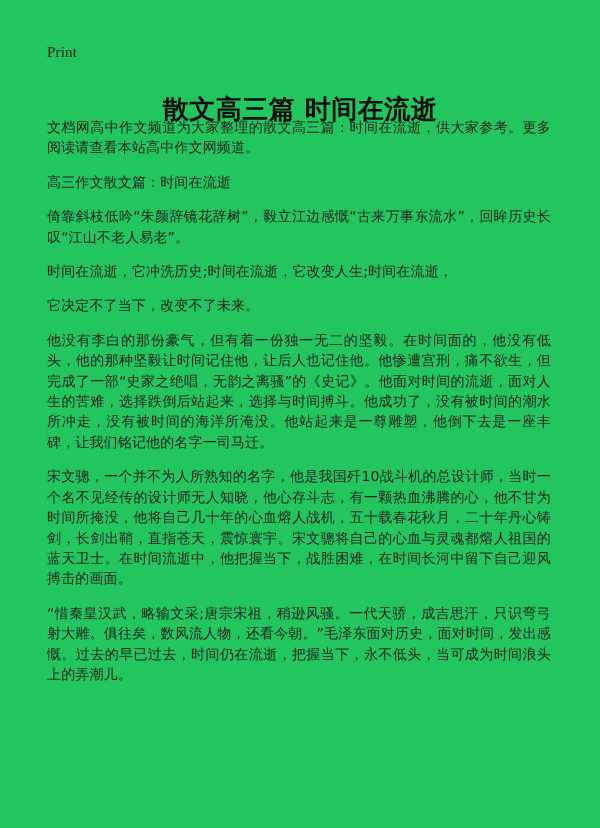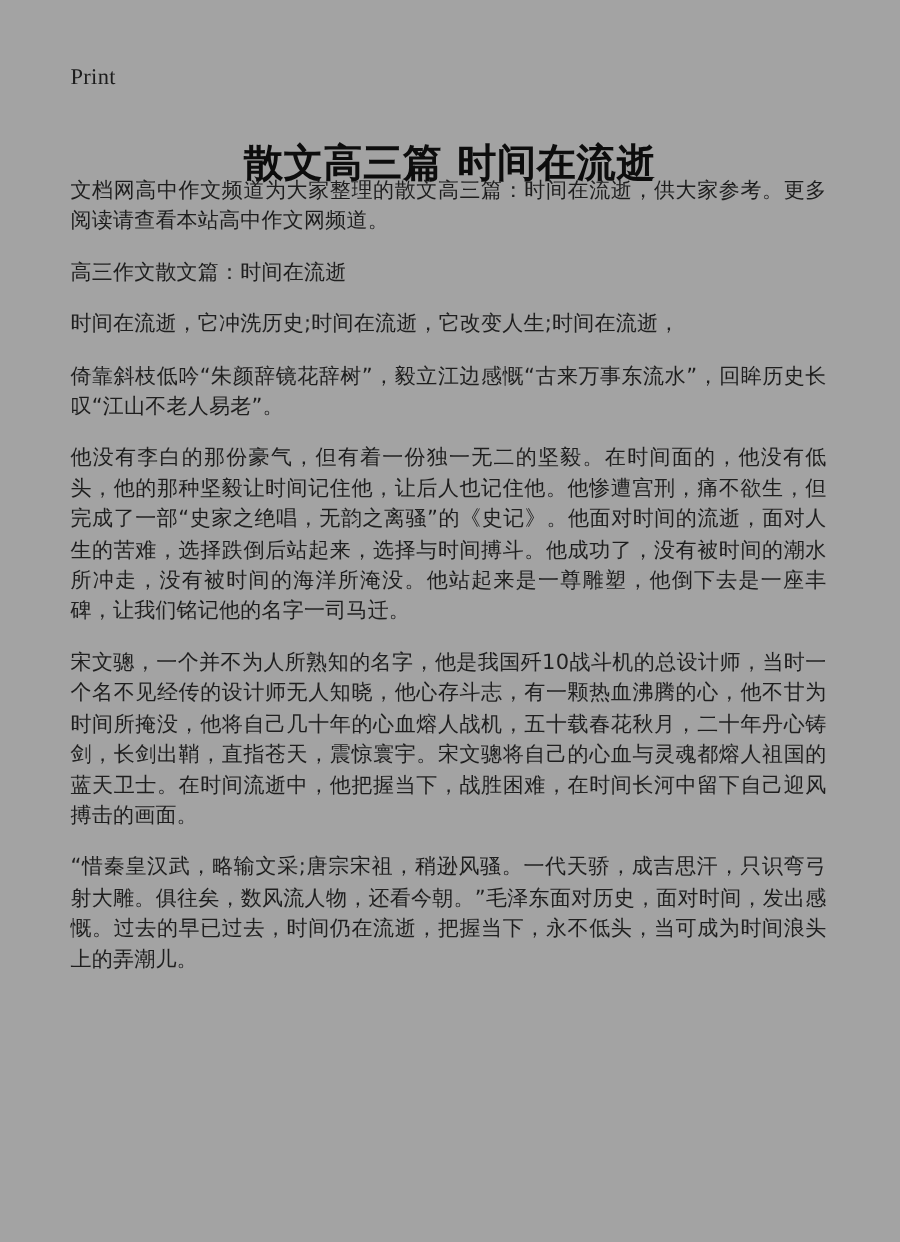--- a/index.html
+++ b/index.html
@@ -12,21 +12,21 @@
     height: 828px;
     overflow: hidden;
     font-family: "DejaVu Sans", "Liberation Sans", sans-serif;
     color: #1a1a1a;
     -webkit-font-smoothing: antialiased;
   }
   .page {
     position: relative;
     width: 600px;
     height: 828px;
-    background: #a3a3a3;
+    background: #22c55e;
     box-sizing: border-box;
   }
   .print-link {
     position: absolute;
     left: 47px;
     top: 43px;
     font-family: "Liberation Serif", "DejaVu Serif", serif;
     font-size: 15px;
     line-height: 18px;
     color: #1c1c1c;
@@ -72,20 +72,21 @@
 
 <div class="page">
 
   <a class="print-link">Print</a>
 
   <h1 class="doc-title">散文高三篇 时间在流逝</h1>
 
   <div class="article-body">
     <p class="para">文档网高中作文频道为大家整理的散文高三篇：时间在流逝，供大家参考。更多阅读请查看本站高中作文网频道。</p>
     <p class="para">高三作文散文篇：时间在流逝</p>
+    <p class="para">倚靠斜枝低吟“朱颜辞镜花辞树”，毅立江边感慨“古来万事东流水”，回眸历史长叹“江山不老人易老”。</p>
     <p class="para">时间在流逝，它冲洗历史;时间在流逝，它改变人生;时间在流逝，</p>
-    <p class="para">倚靠斜枝低吟“朱颜辞镜花辞树”，毅立江边感慨“古来万事东流水”，回眸历史长叹“江山不老人易老”。</p>
+    <p class="para">它决定不了当下，改变不了未来。</p>
     <p class="para">他没有李白的那份豪气，但有着一份独一无二的坚毅。在时间面的，他没有低头，他的那种坚毅让时间记住他，让后人也记住他。他惨遭宫刑，痛不欲生，但完成了一部“史家之绝唱，无韵之离骚”的《史记》。他面对时间的流逝，面对人生的苦难，选择跌倒后站起来，选择与时间搏斗。他成功了，没有被时间的潮水所冲走，没有被时间的海洋所淹没。他站起来是一尊雕塑，他倒下去是一座丰碑，让我们铭记他的名字一司马迁。</p>
     <p class="para">宋文骢，一个并不为人所熟知的名字，他是我国歼10战斗机的总设计师，当时一个名不见经传的设计师无人知晓，他心存斗志，有一颗热血沸腾的心，他不甘为时间所掩没，他将自己几十年的心血熔人战机，五十载春花秋月，二十年丹心铸剑，长剑出鞘，直指苍天，震惊寰宇。宋文骢将自己的心血与灵魂都熔人祖国的蓝天卫士。在时间流逝中，他把握当下，战胜困难，在时间长河中留下自己迎风搏击的画面。</p>
     <p class="para">“惜秦皇汉武，略输文采;唐宗宋祖，稍逊风骚。一代天骄，成吉思汗，只识弯弓射大雕。俱往矣，数风流人物，还看今朝。”毛泽东面对历史，面对时间，发出感慨。过去的早已过去，时间仍在流逝，把握当下，永不低头，当可成为时间浪头上的弄潮儿。</p>
   </div>
 
 </div>
 
 </body></html>

